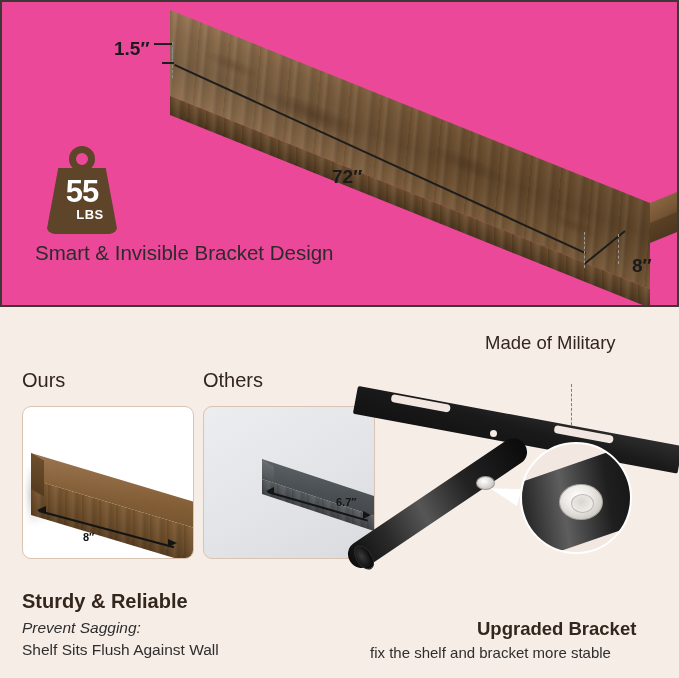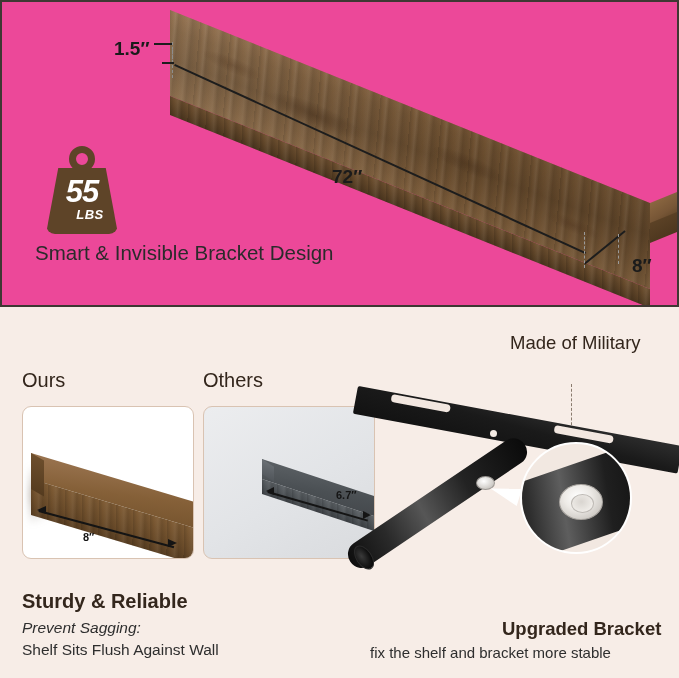--- a/index.html
+++ b/index.html
@@ -93,21 +93,21 @@
   .dim-label {
     position:absolute;
     font-weight:bold;
     color:#1b1b1b;
     white-space:nowrap;
   }
 
   
   #weight-badge {
     position:absolute; left:44px; top:144px;
-    width:72px; height:88px;font-style:italic;
+    width:72px; height:88px;
   }
   .badge-ring {
     position:absolute; left:23px; top:0;
     width:26px; height:26px; border-radius:50%;
     border:7px solid #5E4428;
     box-sizing:border-box;
   }
   .badge-body {
     position:absolute; left:0; top:22px;
     width:72px; height:66px;
@@ -289,21 +289,21 @@
   #mag-pointer {
     position:absolute;
     width:0; height:0;
     border-top:9px solid transparent;
     border-bottom:9px solid transparent;
     border-right:30px solid #FFFFFF;
   }
 
   .callout-head {
     position:absolute;
-    font-size:18.5px; color:#33261C; white-space:nowrap;margin-left:25px;
+    font-size:18.5px; color:#33261C; white-space:nowrap;
   }
   .callout-sub {
     position:absolute;
     font-size:15px; color:#2E2E2E; white-space:nowrap;
   }
   #iron-leader {
     position:absolute;
     border-left:1.5px dashed #8A7B6E;
     height:46px;
   }
@@ -376,21 +376,21 @@
     <div id="oth-slab-front"></div>
     <div id="oth-slab-cap"></div>
     <div class="mini-arrow" style="left:64px; top:84px; width:104px; height:1.5px; background:#141414;
                 transform:rotate(16deg); transform-origin:0 0;"></div>
     <div class="mini-arrow" style="left:62px; top:80px; width:0; height:0;
                 border-top:4px solid transparent; border-bottom:4px solid transparent;
                 border-right:8px solid #141414;"></div>
     <div class="mini-arrow" style="left:159px; top:104px; width:0; height:0;
                 border-top:4px solid transparent; border-bottom:4px solid transparent;
                 border-left:8px solid #141414;"></div>
-    <div class="mini-dim" style="left:88px; top:82px;padding-left:44px;">6.7″</div>
+    <div class="mini-dim" style="left:88px; top:89px;padding-left:44px;">6.7″</div>
   </div>
 
   <div id="sturdy-head">Sturdy &amp; Reliable</div>
   <div class="sturdy-line" style="top:300px;font-style:italic;">Prevent Sagging:</div>
   <div class="sturdy-line" style="top:322px;">Shelf Sits Flush Against Wall</div>
 
   <div class="callout-head" style="left:485px; top:14px;">Made of Military</div>
   <div id="iron-leader" style="left:571px; top:66px;"></div>
 
   <div id="bracket-stage">

